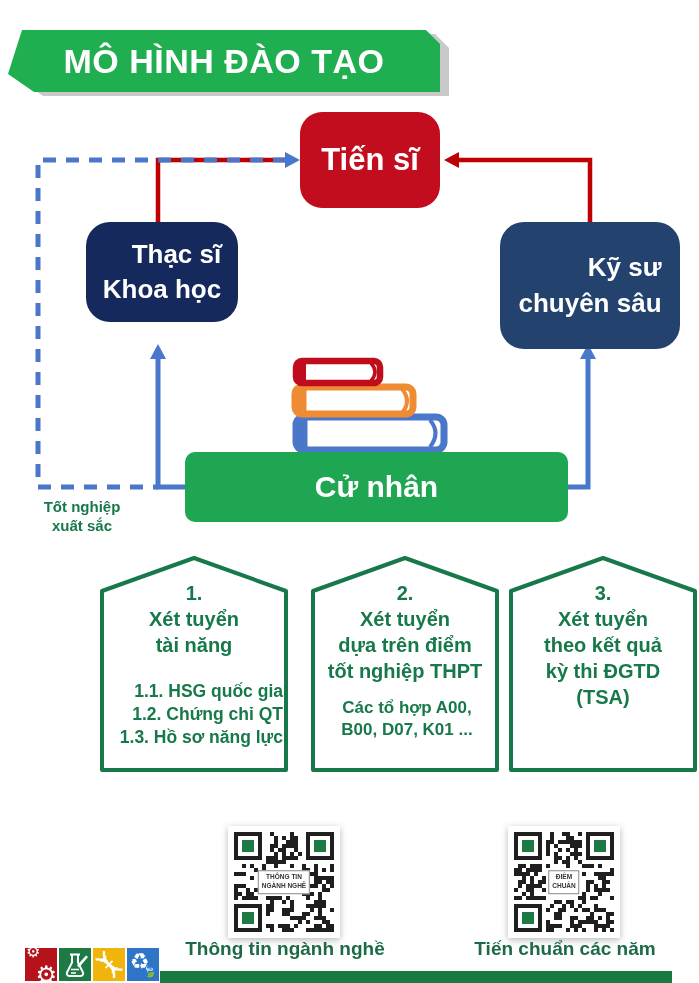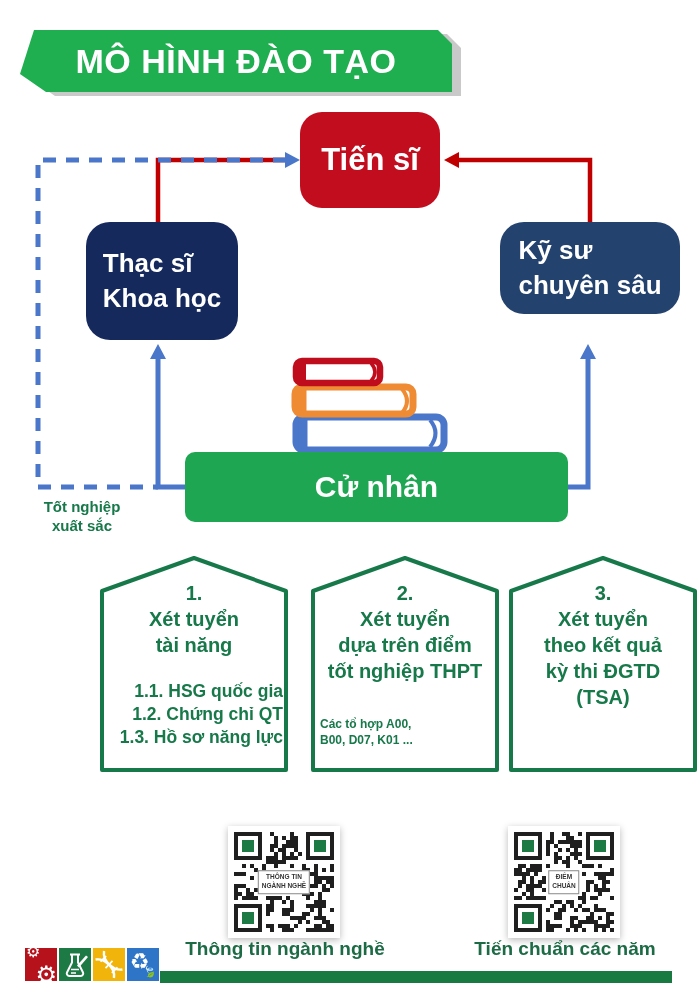--- a/index.html
+++ b/index.html
@@ -1,54 +1,54 @@
 <!DOCTYPE html>
 <html style="--header-green: #1fae50; --banner-shadow: #c9c9c9; --red: #c20d1e; --red-line: #c00000; --navy-left: #16295c; --navy-right: #24426e; --blue-line: #4a77c9; --green-box: #1ea652; --pennant-green: #17794a; --caption-green: #1c6b45; --bar-green: #187a41; --book-red: #c00d1e; --book-orange: #ef8b33; --book-blue: #4a77c9; --tile-red: #b5121b; --tile-green: #1d7a45; --tile-yellow: #f0b40a; --tile-blue: #2e75c8; --qr-dark: #1f1f1f;"><head>
 <meta charset="utf-8">
 <style>
   html,body{margin:0;padding:0;background:#fff;}
   body{width:699px;height:983px;position:relative;overflow:hidden;
        font-family:"Liberation Sans","DejaVu Sans",sans-serif;}
 
   
-  .banner-wrap{position:absolute;left:20px;top:28px;width:446px;height:70px;}
+  .banner-wrap{position:absolute;left:8px;top:28px;width:446px;height:70px;}
   .banner-shape{position:absolute;width:432px;height:62px;
     clip-path:polygon(14px 0,418px 0,432px 14px,432px 62px,26px 62px,0 44px);}
   .banner-shadow{left:9px;top:6px;background:var(--banner-shadow);}
   .banner-main{left:0;top:2px;background:var(--header-green);
     display:flex;align-items:center;justify-content:center;}
   .banner-title{color:#fff;font-size:34px;font-weight:700;letter-spacing:.5px;}
 
   
   .node{position:absolute;display:flex;align-items:center;justify-content:center;
-    color:#fff;text-align:left;white-space:pre-line;font-weight:600;z-index:2;}
+    color:#fff;text-align:right;white-space:pre-line;font-weight:600;z-index:2;}
   .node-tien-si{left:300px;top:112px;width:140px;height:96px;
     background:var(--red);border-radius:22px;font-size:31px;}
-  .node-thac-si{left:86px;top:222px;width:152px;height:118px;
+  .node-thac-si{left:86px;top:222px;width:152px;height:100px;
     background:var(--navy-left);border-radius:24px;font-size:26px;line-height:1.35;}
-  .node-ky-su{left:500px;top:222px;width:180px;height:92px;
+  .node-ky-su{left:500px;top:222px;width:180px;height:127px;
     background:var(--navy-right);border-radius:24px;font-size:26px;line-height:1.35;}
   .node-cu-nhan{left:185px;top:452px;width:383px;height:70px;
     background:var(--green-box);border-radius:10px;font-size:30px;}
 
   #connectors{position:absolute;left:0;top:0;width:699px;height:983px;z-index:1;pointer-events:none;}
   #books{position:absolute;left:280px;top:352px;width:180px;height:104px;z-index:1;}
 
   .grad-note{position:absolute;left:22px;top:498px;width:120px;text-align:center;
     color:var(--pennant-green);font-size:15px;font-weight:700;line-height:1.25;white-space:pre-line;z-index:3;}
 
   
   .pennant{position:absolute;top:554px;width:190px;height:220px;}
   .pennant svg{position:absolute;left:0;top:0;}
   .pennant-head{position:absolute;top:26px;left:4px;right:4px;text-align:center;
     color:var(--pennant-green);font-size:20px;font-weight:600;line-height:1.3;white-space:pre-line;}
   .pennant-body{position:absolute;left:10px;right:6px;color:var(--pennant-green);
     font-weight:600;white-space:pre-line;}
   .body-left{top:126px;font-size:17.5px;line-height:1.32;text-align:right;}
-  .body-center{top:143px;font-size:12px;line-height:1.3;margin-top:20px;}
+  .body-center{top:143px;font-size:17px;line-height:1.3;text-align:center;}
 
   
   .qr-card{position:absolute;width:100px;height:100px;background:#fff;padding:6px;
     box-shadow:0 2px 7px rgba(0,0,0,.28);}
   .qr-center{position:absolute;left:50%;top:50%;transform:translate(-50%,-50%);
     background:#fff;border:1px solid #888;color:#333;font-size:6.5px;font-weight:700;
     line-height:1.35;text-align:center;padding:2px 3px;white-space:pre-line;}
   .qr-caption{position:absolute;top:938px;text-align:center;color:var(--caption-green);
     font-size:19px;font-weight:700;}
 

